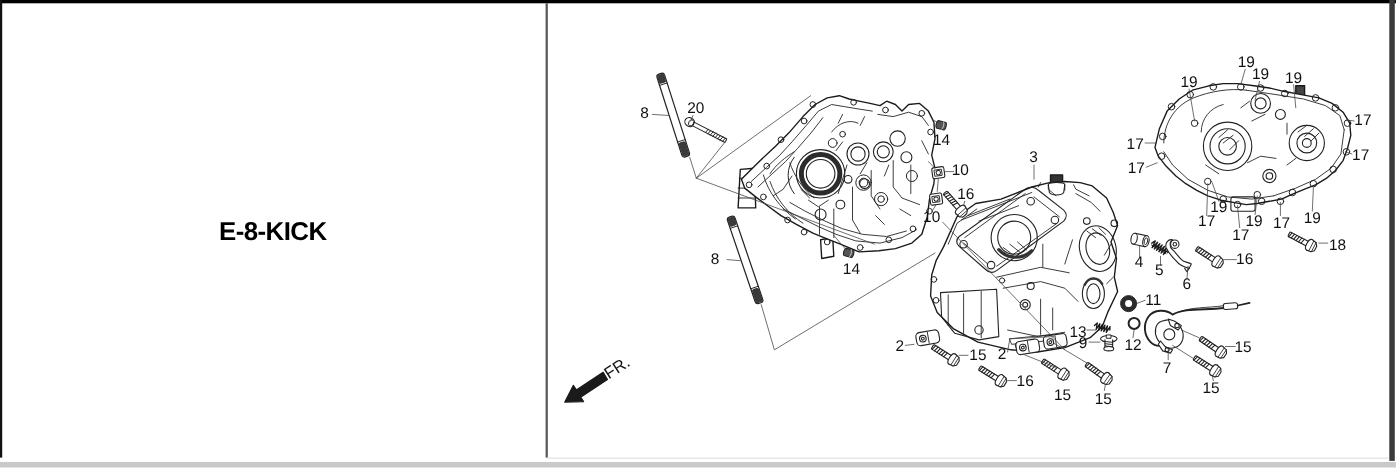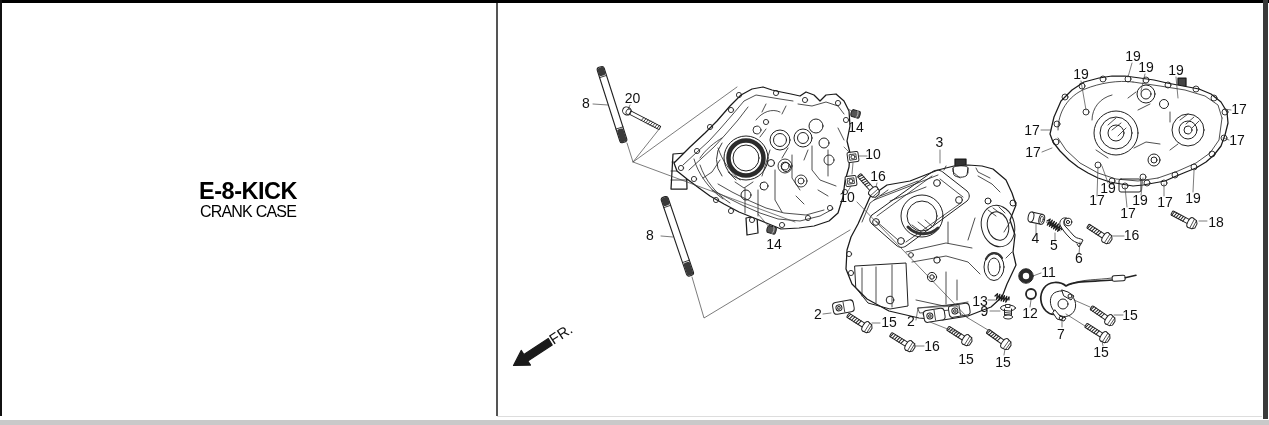--- a/index.html
+++ b/index.html
@@ -4,31 +4,30 @@
 <style>
   html,body{margin:0;padding:0;background:#fff;}
   body{width:1269px;height:425px;position:relative;overflow:hidden;
        font-family:"Liberation Sans",sans-serif;}
   .topbar{position:absolute;left:0;top:0;width:1269px;height:3px;background:#000;}
   .leftbar{position:absolute;left:0;top:0;width:2px;height:416px;background:#111;}
   .divider{position:absolute;left:496px;top:3px;width:2px;height:413px;background:#555;}
   .rightbar{position:absolute;left:1263px;top:0;width:5px;height:419px;background:#3a3a3a;}
   .botline{position:absolute;left:497px;top:416px;width:765px;height:1px;background:#ddd;}
   .botbar{position:absolute;left:0;top:420px;width:1269px;height:5px;background:#c9c9c9;}
-  .title{position:absolute;left:128px;top:180px;width:240px;text-align:center;color:#000;}
+  .title{position:absolute;left:128px;top:199px;width:240px;text-align:center;color:#000;}
   .t1{font-size:23.5px;font-weight:bold;letter-spacing:-0.5px;line-height:1.0;}
   .t2{font-size:16px;letter-spacing:-0.8px;line-height:1.0;margin-top:0.5px;}
   svg{position:absolute;left:0;top:0;}
   text{font-family:"Liberation Sans",sans-serif;fill:#111;}
 </style>
 </head>
 <body>
 <div class="title">
     <div class="t1">E-8-KICK</div>
-    <div class="t2">CRANK CASE</div>
   </div>
 <svg width="1269" height="425" viewBox="0 0 1269 425" fill="none" stroke-linejoin="round" stroke-linecap="round">
 
 <g stroke="#1a1a1a" stroke-width="1.25" fill="#fff">
   <path d="M673,154 L686,153 L687,189 L671,189 Z"></path>
       <path d="M672,162 L686,162 M671,171 L687,171 M671,180 L687,180" stroke-width="0.8" fill="none"></path>
   <path d="M746,218 L757,216 L758,233 L747,235 Z"></path>
   <path d="M674,163 L690,147 L705,133 L717,121 L730,106 L741,95 L752,89 L763,87
            L772,90 L781,92 L791,94 L800,96 L806,92 L814,95 L820,101 L826,95
            L836,94 L844,101 L849,111 L850,126 L847,141 L850,153 L849,167

